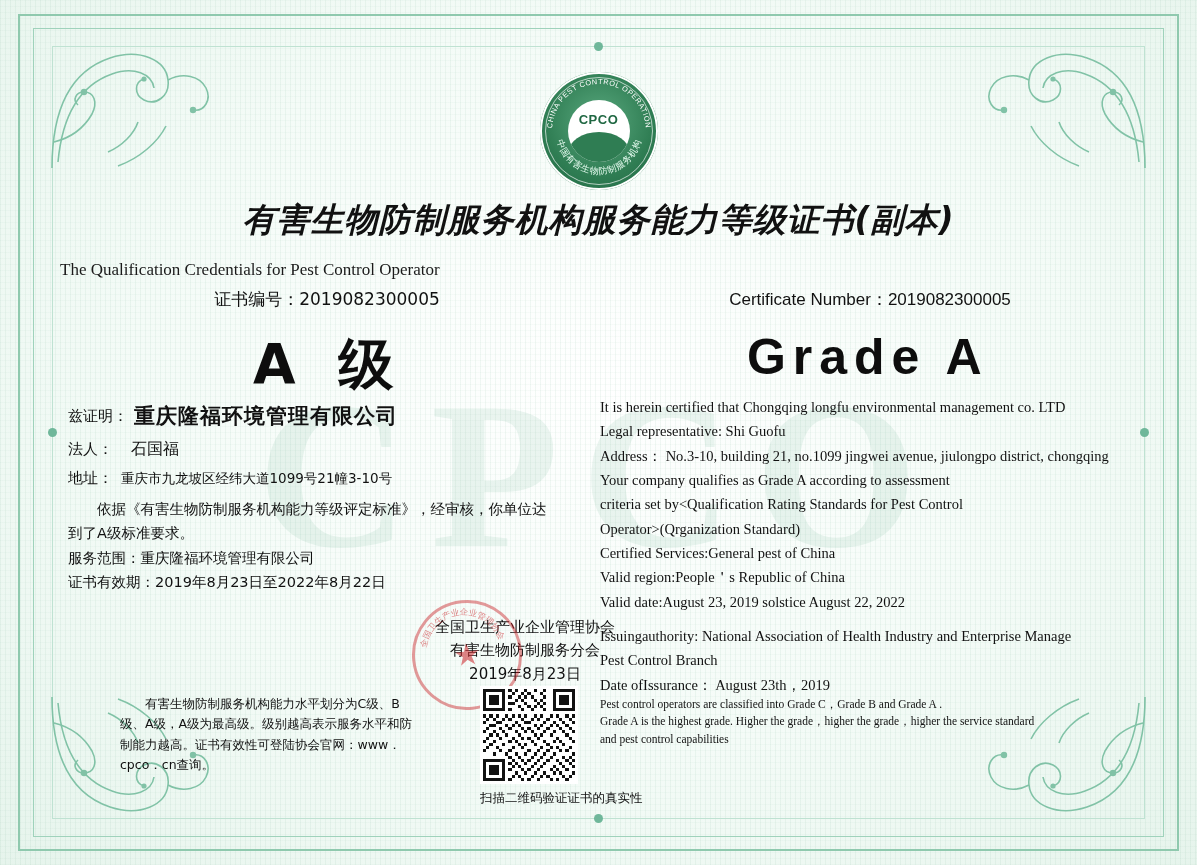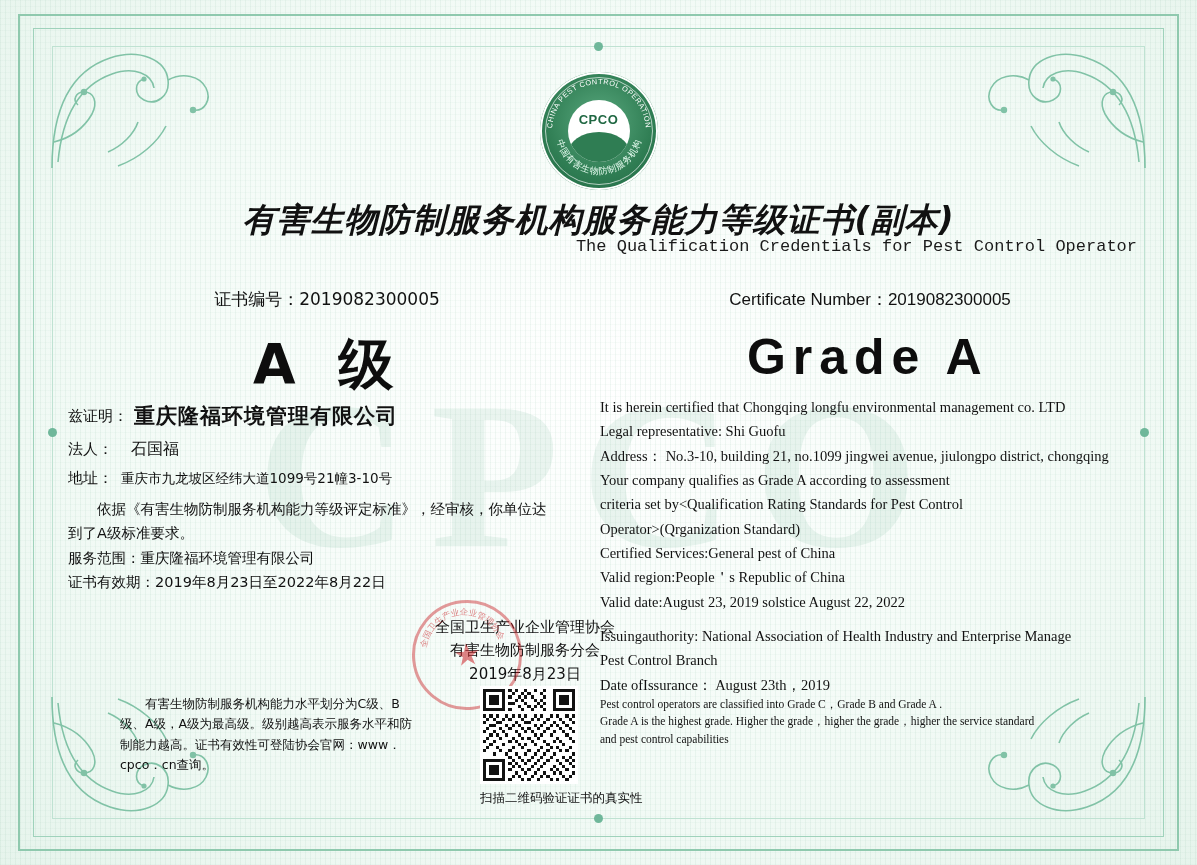--- a/index.html
+++ b/index.html
@@ -165,25 +165,25 @@
     text-align: center;
     font-size: 33px;
     font-weight: bold;
     color: #111111;
     font-family: "DejaVu Sans", "Liberation Sans", sans-serif;
     letter-spacing: 1px;
     font-style: italic;
   }
   .title-en {
     position: absolute;
-    top: 181px; left: 0; width: 100%;
-    text-align: right;
+    top: 204px; left: 0; width: 100%;
+    text-align: left;
     font-size: 17px;
     color: #1a1a1a;
-    font-family: Liberation Mono, monospace;
+    font-family: Liberation Serif, serif;
   }
 
   .cert-no-row {
     position: absolute;
     top: 232px; left: 0; width: 100%;
     display: flex;
     font-size: 17px;
     color: #111;
     gap: 9px;
   }

